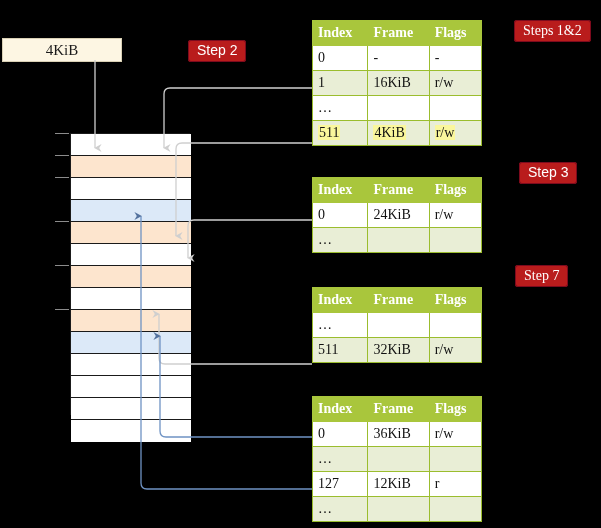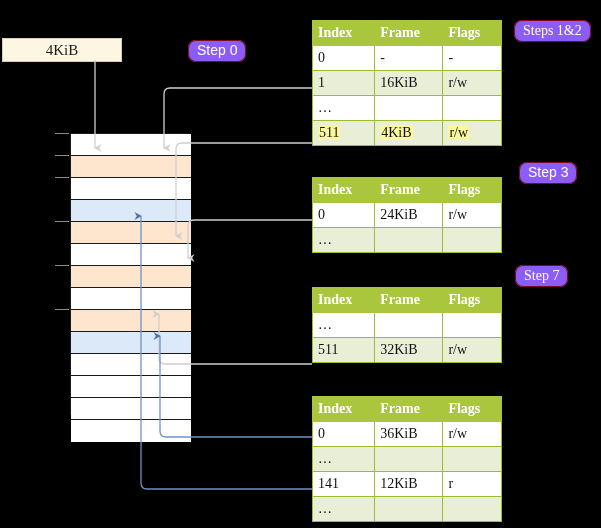--- a/index.html
+++ b/index.html
@@ -12,23 +12,23 @@
     width: 601px;
     height: 528px;
     background: #000000;
     overflow: hidden;
     font-family: "Liberation Serif", "DejaVu Serif", serif;
   }
 
   
   .step-badge {
     position: absolute;
-    background: #8b5cf6;
+    background: #b91c1c;
     color: #ffffff;
-    border-radius: 8px;
+    border-radius: 3px;
     padding: 2px 9px 3px 9px;
     font-size: 14px;
     line-height: 17px;
     white-space: nowrap;
     box-shadow: 0 0 0 1px #7d0a1d inset;
     text-align: center;
   }
   .step-badge.serifed { font-family: "Liberation Serif", "DejaVu Serif", serif; }
   .step-badge.sanse  { font-family: "Liberation Sans", "DejaVu Sans", sans-serif; }
 
@@ -75,21 +75,21 @@
   .mtick {
     position: absolute;
     width: 14px;
     height: 0;
     border-top: 1px solid #8c8c8c;
   }
 
   
   .ptable {
     position: absolute;
-    width: 190px;
+    width: 170px;
     border-collapse: collapse;
     border: 1px solid #cfcfcf;
     background: #ffffff;
     font-size: 14px;
   }
   .ptable td, .ptable th {
     border: 1px solid #9bbd2e;
     padding: 2px 5px;
     text-align: left;
     height: 20px;
@@ -119,21 +119,21 @@
 </style>
 </head>
 <body>
 
 <div id="stage">
 
   <div id="page-box">
     <span>4KiB</span>
   </div>
 
-  <div class="step-badge sanse" style="left:188px; top:40px;">Step 0</div>
+  <div class="step-badge sanse" style="left:188px; top:40px;">Step 2</div>
   <div class="step-badge serifed" style="left:514px; top:20px;">Steps 1&amp;2</div>
   <div class="step-badge sanse" style="left:519px; top:162px;">Step 3</div>
   <div class="step-badge serifed" style="left:515px; top:265px;">Step 7</div>
 
   <div id="memcol">
       <div class="mrow" style="top: 0px;"></div>
       <div class="mrow orange" style="top: 22px;"></div>
       <div class="mrow" style="top: 44px;"></div>
       <div class="mrow blue" style="top: 66px;"></div>
       <div class="mrow orange" style="top: 88px;"></div>
@@ -234,21 +234,21 @@
           <td class="c0">0</td>
           <td class="c1">36KiB</td>
           <td class="c2">r/w</td>
         </tr>
         <tr class="alt">
           <td class="c0">…</td>
           <td class="c1"></td>
           <td class="c2"></td>
         </tr>
         <tr>
-          <td class="c0">141</td>
+          <td class="c0">127</td>
           <td class="c1">12KiB</td>
           <td class="c2">r</td>
         </tr>
         <tr class="alt">
           <td class="c0">…</td>
           <td class="c1"></td>
           <td class="c2"></td>
         </tr>
       </tbody>
     </table>

